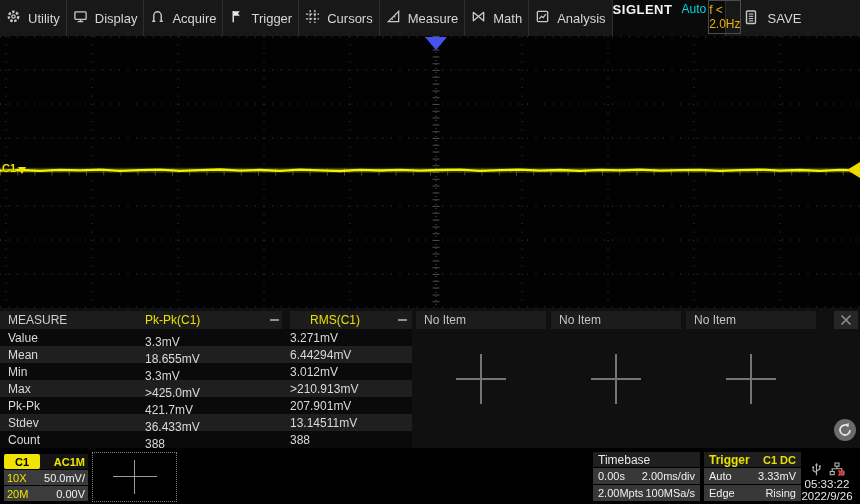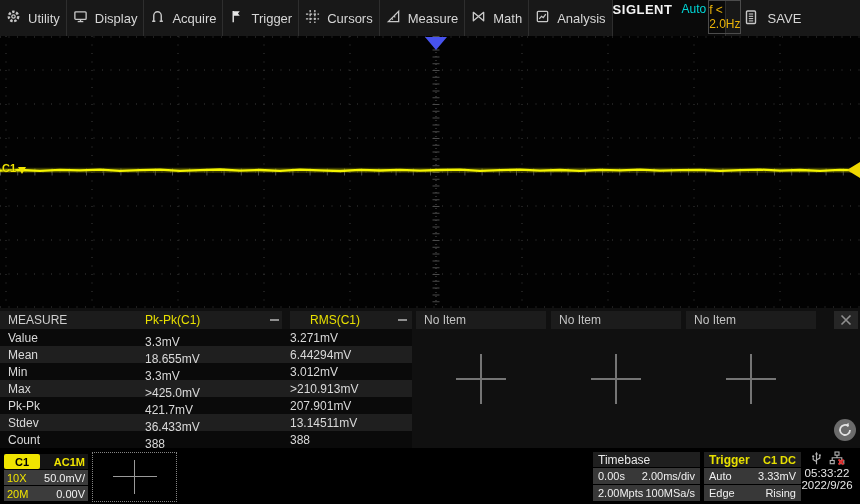--- a/index.html
+++ b/index.html
@@ -69,21 +69,21 @@
   .add-ch .vb{position:absolute;left:41px;top:7px;width:1px;height:34px;background:#9a9a9a;}
   .info-box{position:absolute;top:4px;height:50px;font-size:11px;padding-left:8px;}
   .info-box .hd{height:15px;display:flex;align-items:center;justify-content:space-between;
                 background:#1f1f1f;padding:0 5px;color:#e8e8e8;font-size:12px;}
   .info-box .rw{height:16px;margin-top:1px;background:#383838;display:flex;align-items:center;
                 justify-content:space-between;padding:0 5px;color:#efefef;}
   .tb-box{left:585px;width:107px;}
   .tr-box{left:696px;width:97px;}
   .tr-box .hd span{color:#e8e000;font-weight:bold;}
   .sys-box{position:absolute;left:797px;top:4px;width:60px;height:50px;display:flex;flex-direction:column;
-           align-items:center;justify-content:flex-start;color:#e6e6e6;font-size:11.5px;}
+           align-items:center;justify-content:flex-end;color:#e6e6e6;font-size:11.5px;}
   .sys-icons{display:flex;gap:6px;align-items:center;height:15px;}
 </style>
 </head>
 <body>
 
 <div class="screen">
 
   <div class="menubar">
     <div class="menu-item">
       <span><svg width="15" height="15" viewBox="0 0 16 16">

